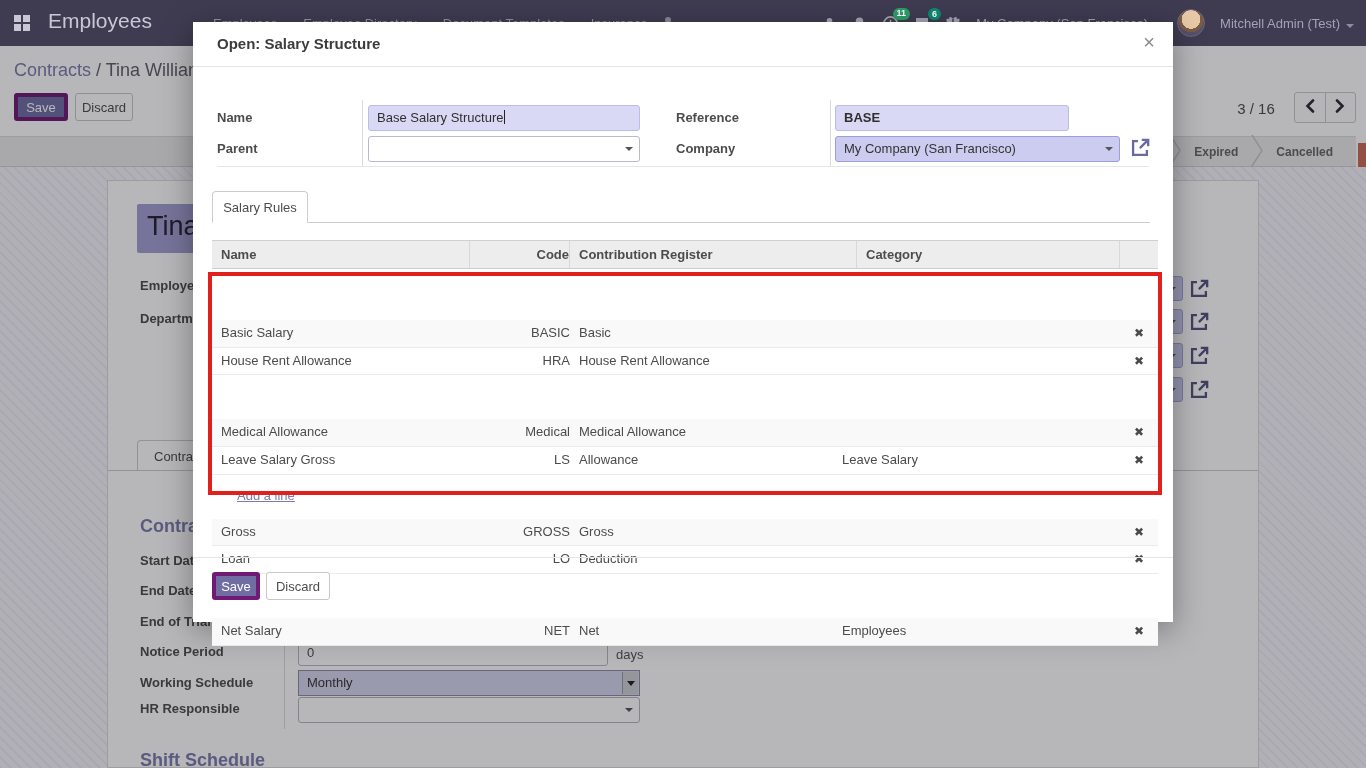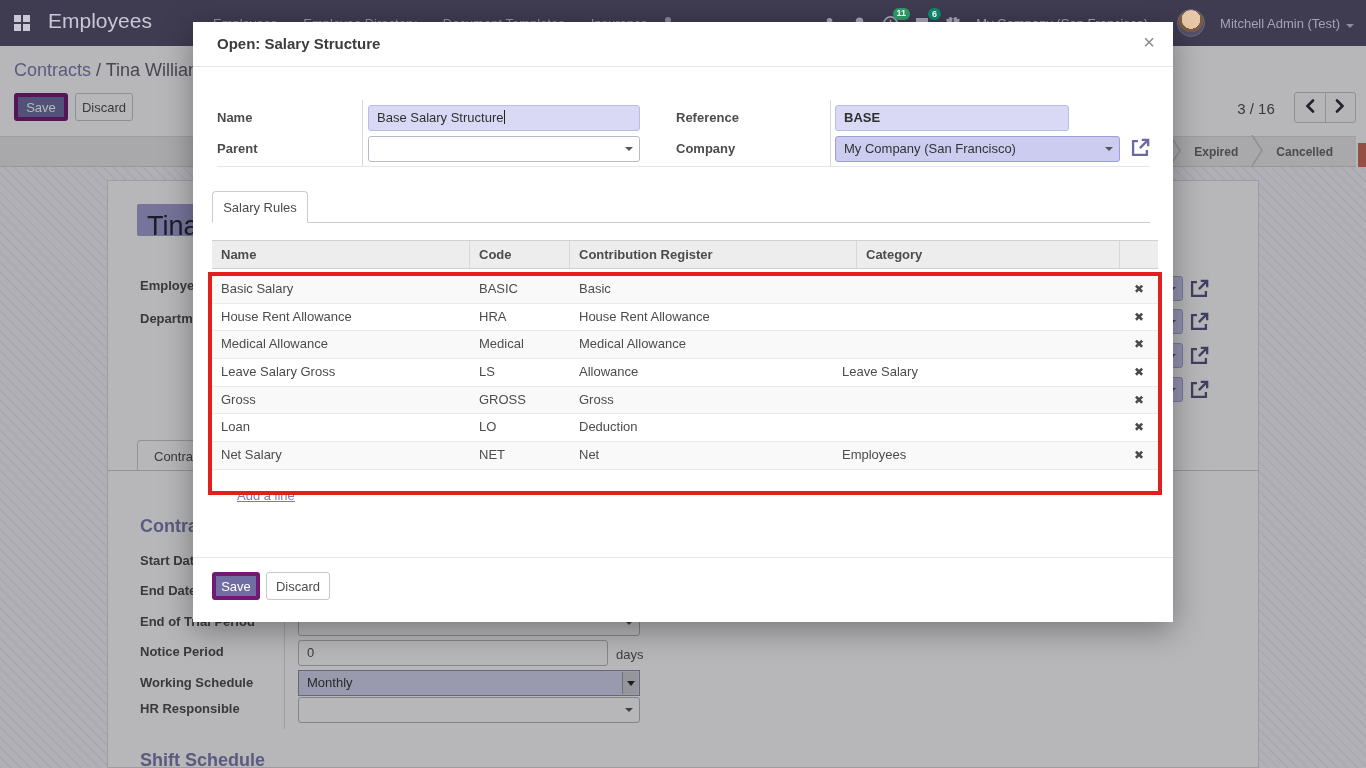--- a/index.html
+++ b/index.html
@@ -43,21 +43,21 @@
     border-top:1px solid #dcdcdc;border-bottom:1px solid #d2d2d2;box-sizing:border-box;
     display:flex;justify-content:flex-end;align-items:center;padding-right:10px;
     font-size:12px;font-weight:bold;color:#666;}
   .sb-step{padding:0 13px;}
   .sb-step.active{color:#7c7bad;}
   .red-strip{position:absolute;left:1358px;top:143px;width:8px;height:168px;background:#cc6a55;}
   .canvas-bg{position:absolute;left:0;top:167px;width:1366px;height:601px;
     background:repeating-linear-gradient(45deg,#eceaf2 0 2px,#f6f5fa 2px 7px);}
   .sheet{position:absolute;left:107px;top:180px;width:1152px;height:588px;background:#fff;
     border:1px solid #dadada;box-sizing:border-box;}
-  .title-input{position:absolute;left:137px;top:204px;width:80px;height:32px;background:#a2a0d2;
+  .title-input{position:absolute;left:137px;top:204px;width:80px;height:49px;background:#a2a0d2;
     color:#232230;font-size:27px;line-height:44px;padding-left:10px;border-radius:2px;box-sizing:border-box;}
   .form-label{position:absolute;font-size:13px;font-weight:bold;color:#4c4c4c;white-space:nowrap;}
   .rel-field{position:absolute;left:955px;width:228px;height:25px;background:#ccccf0;
     border:1px solid #a5a5dc;border-radius:3px;box-sizing:border-box;}
   .sel-caret{position:absolute;right:6px;top:10px;width:0;height:0;border-left:4px solid transparent;
     border-right:4px solid transparent;border-top:4px solid #555;}
   .rel-ext{position:absolute;left:1188px;width:23px;height:23px;color:#565380;}
   .bg-tab{position:absolute;left:137px;top:440px;width:120px;height:31px;background:#fff;
     border:1px solid #ccc;border-bottom:none;border-radius:4px 4px 0 0;font-size:13px;color:#4c4c4c;
     line-height:31px;padding-left:16px;box-sizing:border-box;white-space:nowrap;}
@@ -92,24 +92,24 @@
   .m-groupline{position:absolute;left:24px;top:144px;width:932px;height:1px;background:#e6e6e6;}
   .m-tab{position:absolute;left:19px;top:169px;width:96px;height:32px;background:#fff;
     border:1px solid #ccc;border-bottom:1px solid #fff;border-radius:4px 4px 0 0;z-index:2;
     font-size:13px;color:#4c4c4c;display:flex;align-items:center;justify-content:center;box-sizing:border-box;}
   .m-tabline{position:absolute;left:19px;top:200px;width:938px;height:1px;background:#ccc;z-index:1;}
   .thead{position:absolute;left:19px;top:218px;width:946px;height:29px;background:#ededed;
     border-top:1px solid #d0d0d0;border-bottom:1px solid #cfcfcf;box-sizing:border-box;display:flex;}
   .th{font-size:13px;font-weight:bold;color:#4c4c4c;line-height:27px;padding-left:9px;
     box-sizing:border-box;border-right:1px solid #d8d8d8;overflow:hidden;white-space:nowrap;}
   .th:last-child{border-right:none;}
-  .col-name{width:258px;} .col-code{width:100px;} .col-cat{width:263px;} .col-reg{width:287px;} .col-del{width:38px;}
+  .col-name{width:258px;} .col-code{width:100px;text-align:right;} .col-cat{width:263px;} .col-reg{width:287px;} .col-del{width:38px;}
   .tbody{position:absolute;left:19px;top:254px;width:946px;}
   .srow{display:flex;height:27.7px;box-sizing:border-box;border-bottom:1px solid #ebebeb;background:#fff;}
-  .srow.odd{background:#f9f9f9;}
+  .srow.odd{background:#f9f9f9;margin-top:44px;}
   .cell{font-size:13px;color:#4c4c4c;line-height:26.7px;padding-left:9px;box-sizing:border-box;
     overflow:hidden;white-space:nowrap;}
   .c-del{display:flex;align-items:center;justify-content:center;padding-left:0;font-size:12px;color:#4a4a4a;}
   .add-line{position:absolute;left:44px;top:466px;font-size:13px;color:#7c7bad;text-decoration:underline;}
   .red-rect{position:absolute;left:15px;top:250px;width:954px;height:223px;border:4px solid #e11f1c;
     box-sizing:border-box;z-index:4;pointer-events:none;}
   .m-fline{position:absolute;left:0;top:535px;width:100%;height:1px;background:#e5e5e5;}
   .m-save{position:absolute;left:19px;top:550px;width:48px;}
   .m-discard{position:absolute;left:73px;top:550px;width:64px;}
   .ext-icon{display:inline-flex;}

